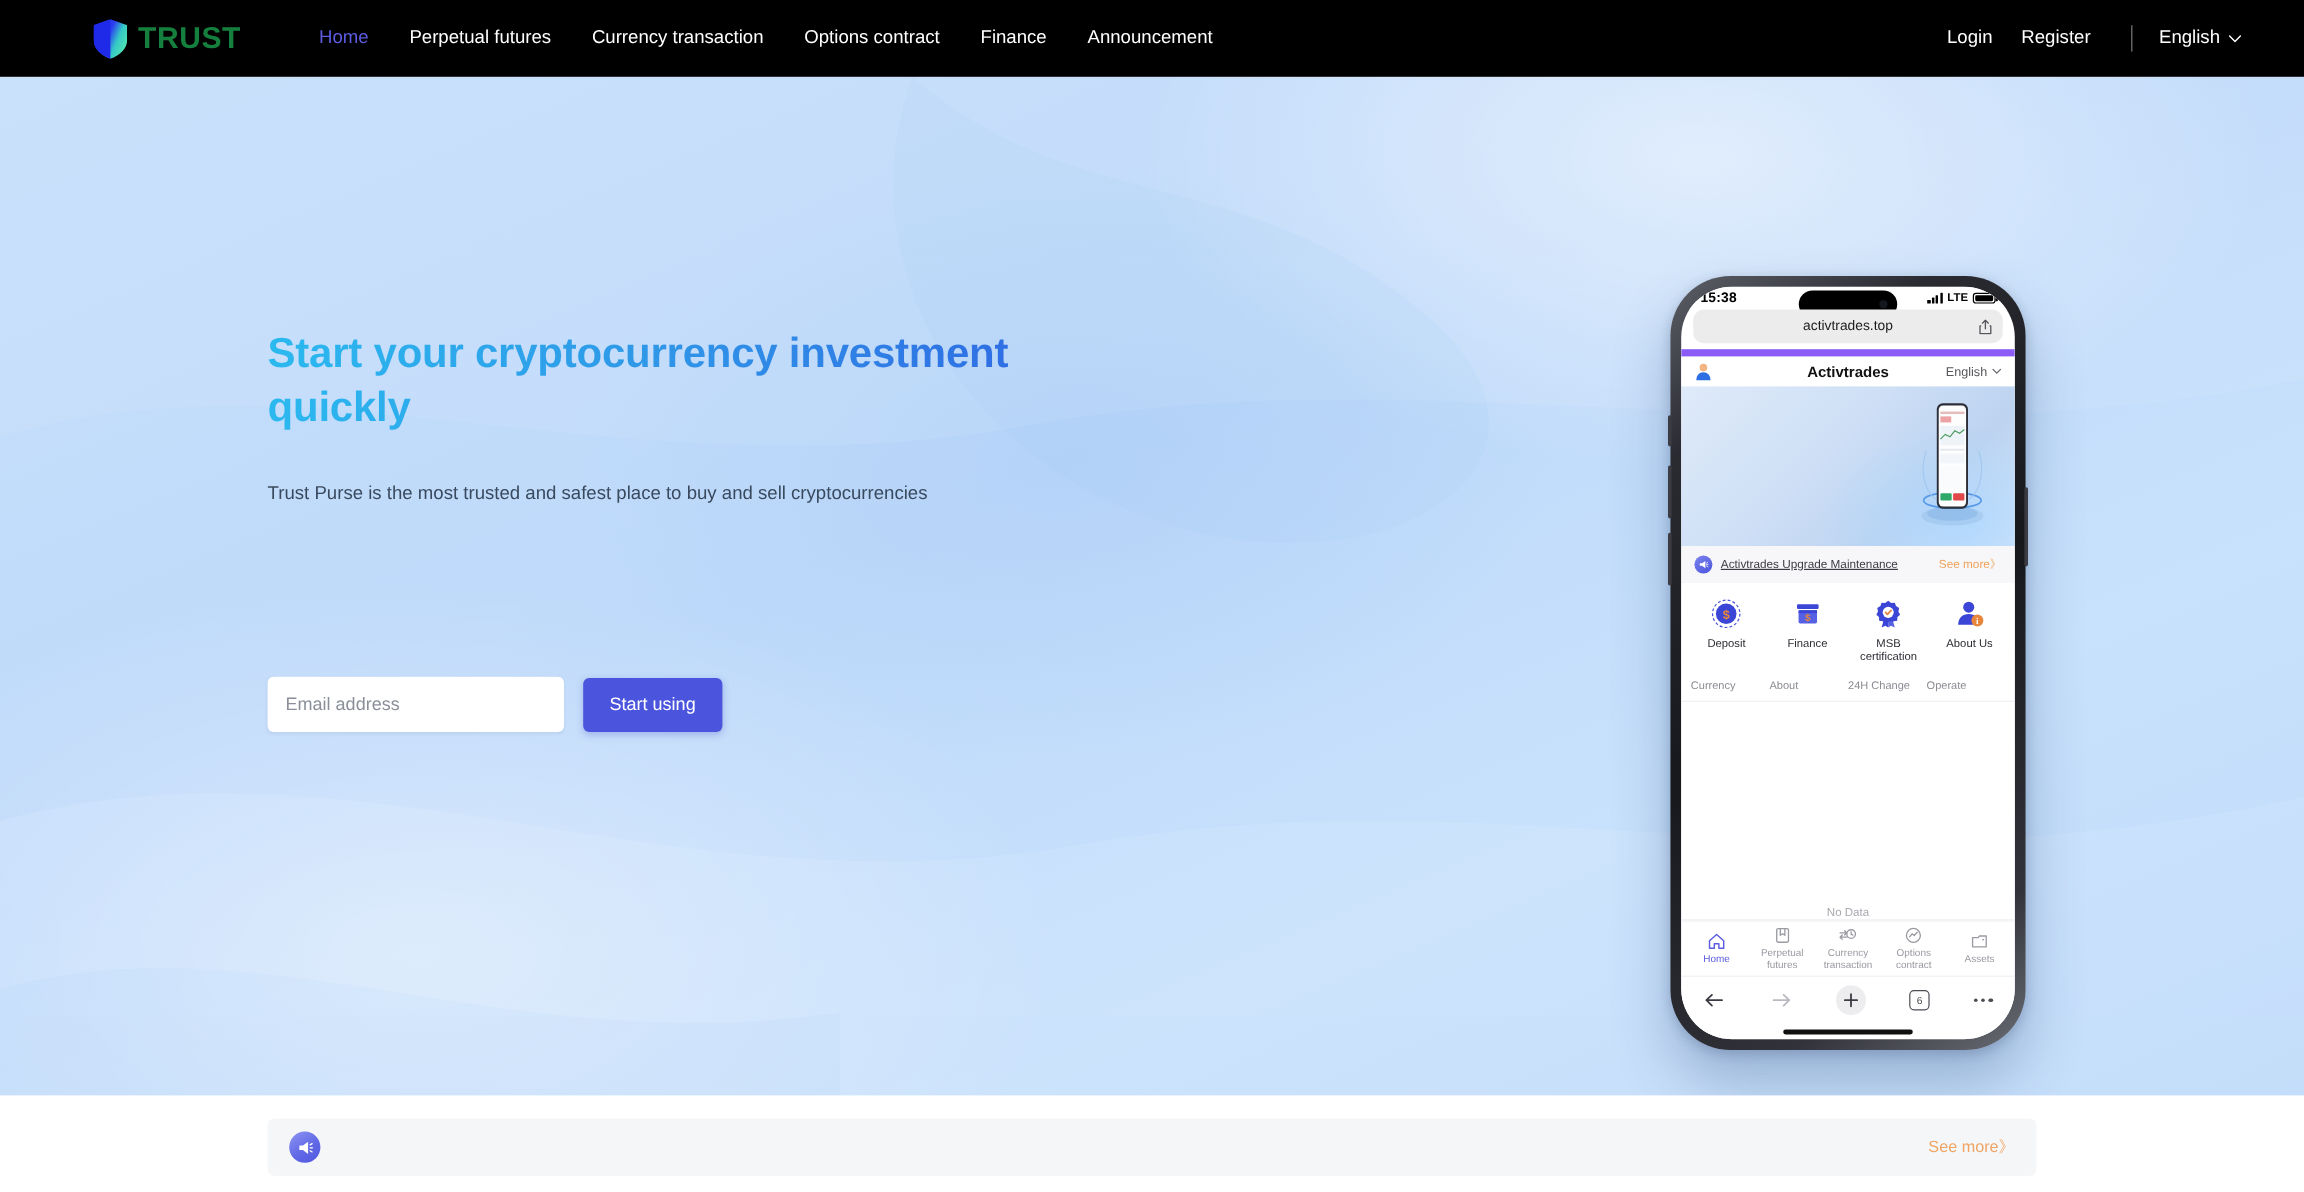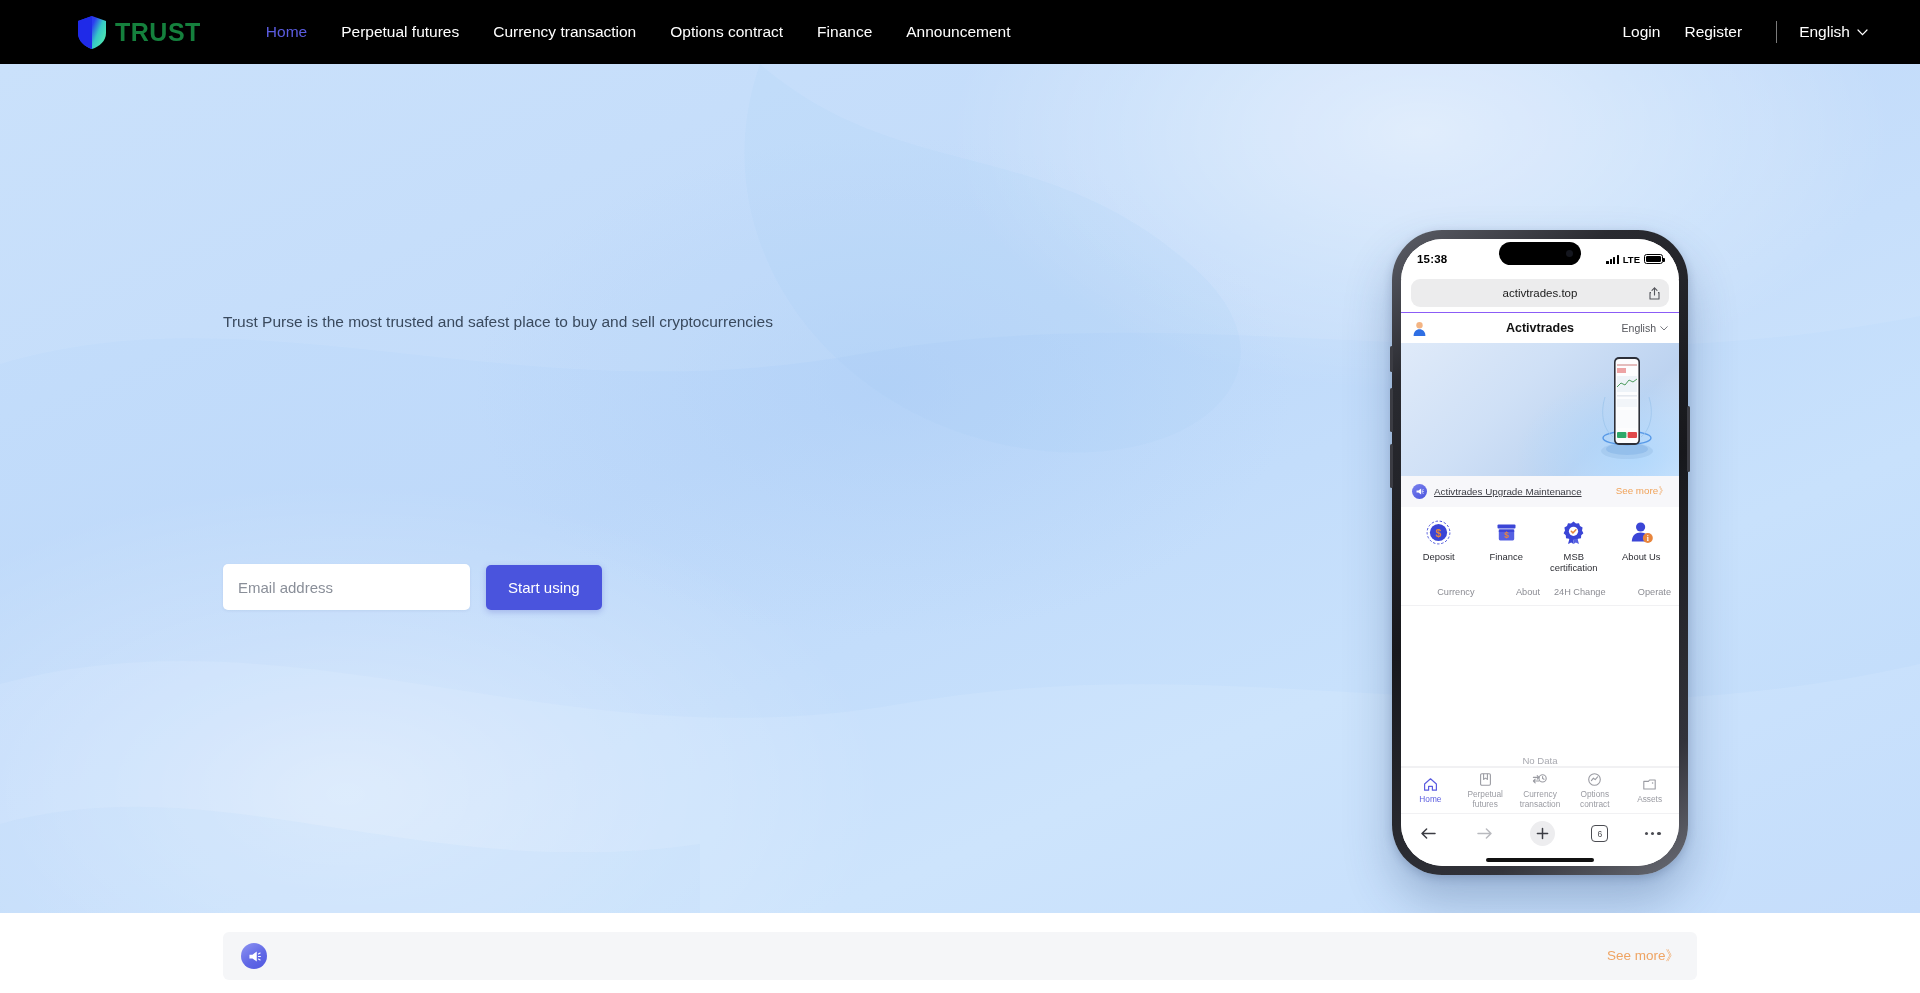--- a/index.html
+++ b/index.html
@@ -84,21 +84,21 @@
     position:relative; display:flex; flex-direction:column;
   }
   .sbtn{ position:absolute; background:#3b3c43; border-radius:2px; }
   .sbtn.l1{ left:-2px; top:116px; width:3px; height:26px; }
   .sbtn.l2{ left:-2px; top:158px; width:3px; height:44px; }
   .sbtn.l3{ left:-2px; top:214px; width:3px; height:44px; }
   .sbtn.r1{ right:-2px; top:176px; width:3px; height:66px; }
 
   
   .statusbar{
-    height:40px; flex:none; position:relative; display:flex; align-items:center;
+    height:19px; flex:none; position:relative; display:flex; align-items:center;
     padding:0 16px; background:#fff;
   }
   .st-time{ font-size:11.5px; font-weight:700; color:#000; letter-spacing:.2px; }
   .dynamic-island{
     position:absolute; left:50%; transform:translateX(-50%); top:3px;
     width:82px; height:23px; border-radius:14px; background:#000;
     display:flex; align-items:center; justify-content:flex-end; padding-right:8px;
   }
   .di-cam{ width:7px; height:7px; border-radius:50%; background:#14161e; }
   .st-right{ margin-left:auto; display:flex; align-items:center; gap:4px; }
@@ -113,21 +113,21 @@
   .urlbar{
     flex:none; height:28px; margin:0 10px 5px; border-radius:9px; background:#ececed;
     display:flex; align-items:center; justify-content:center; position:relative;
   }
   .url-text{ font-size:11.5px; color:#1b1b1b; }
   .share-ic{ position:absolute; right:9px; width:11px; height:13px; }
 
   
   .appbar{
     flex:none; height:31px; display:flex; align-items:center; padding:0 11px;
-    border-top:1px solid #8b5cf6; background:#fff; position:relative;
+    border-top:6px solid #8b5cf6; background:#fff; position:relative;
   }
   .avatar-ic{ width:15px; height:15px; }
   .app-title{
     position:absolute; left:50%; transform:translateX(-50%);
     font-size:12.5px; font-weight:700; color:#111;
   }
   .app-lang{ margin-left:auto; display:flex; align-items:center; gap:4px; font-size:10.5px; color:#55565c; }
 
   
   .banner{
@@ -151,21 +151,21 @@
   
   .quick{ flex:none; display:flex; padding:13px 4px 6px; background:#fff; }
   .qa{ flex:1; display:flex; flex-direction:column; align-items:center; gap:6px; cursor:pointer; }
   .qa-ic{ width:25px; height:25px; }
   .qa-lb{ font-size:9.4px; color:#2c2d33; text-align:center; line-height:1.22; }
 
   
   .mkt-head{
     flex:none; display:flex; padding:7px 8px 8px; border-bottom:1px solid #f1f1f3; background:#fff;
   }
-  .mkt-head span{ flex:1; text-align:right; font-size:9.2px; color:#8b8c93; }
+  .mkt-head span{ flex:1; text-align:left; font-size:9.2px; color:#8b8c93; }
   .mkt-body{
     flex:1; display:flex; align-items:flex-end; justify-content:center;
     padding-top:30px; background:#fff; border-bottom:1px solid #f1f1f3;
   }
   .nodata{ font-size:9.6px; color:#a8a9b0; }
 
   
   .tabbar{
     flex:none; height:46px; display:flex; align-items:center;
     border-top:1px solid #f1f1f3; background:#fff; padding:0 2px;
@@ -259,20 +259,21 @@
 <div class="hero">
 
   <svg class="hero-wave" viewBox="0 0 1920 849" preserveAspectRatio="none">
     <path d="M0,620 C300,540 560,700 900,640 C1250,578 1520,690 1920,600 L1920,849 L0,849 Z" fill="#ffffff" opacity=".16"></path>
     <path d="M0,300 C260,222 520,352 860,290 C1200,228 1520,330 1920,252 L1920,0 L0,0 Z" fill="#ffffff" opacity=".13"></path>
     <path d="M760,0 C900,120 1040,70 1190,200 C1320,312 1180,420 1000,380 C820,340 700,170 760,0 Z" fill="#9dc6f2" opacity=".20"></path>
     <path d="M0,760 C220,700 420,820 700,780 L700,849 L0,849 Z" fill="#aed0f5" opacity=".22"></path>
   </svg>
 
   <div class="hero-copy">
+    <h1 class="hero-title">Start your cryptocurrency investment quickly</h1>
     <p class="hero-sub">Trust Purse is the most trusted and safest place to buy and sell cryptocurrencies</p>
   </div>
 
   <div class="hero-form">
     <input class="email-input" type="text" placeholder="Email address" style="">
     <button class="start-btn">Start using</button>
   </div>
 
   <div class="phone">
     <span class="sbtn l1"></span>

